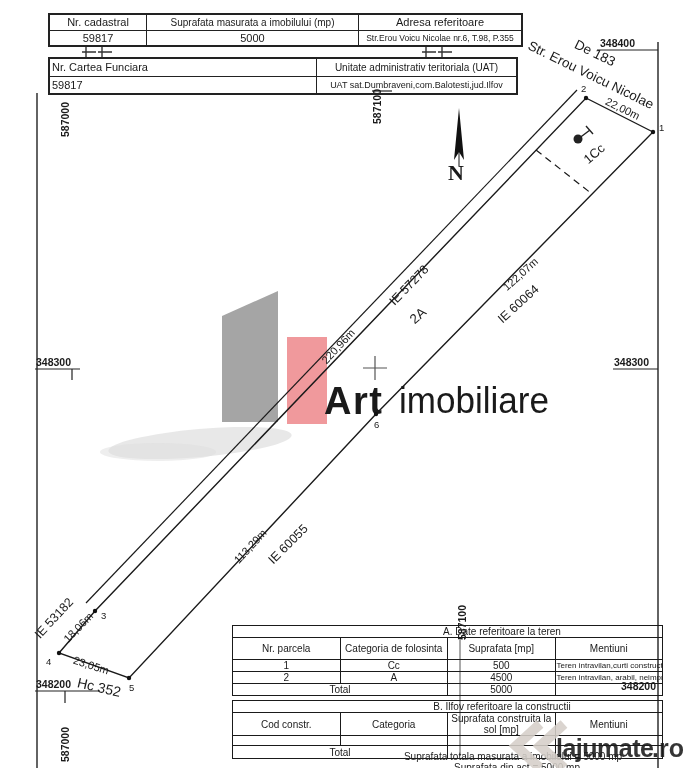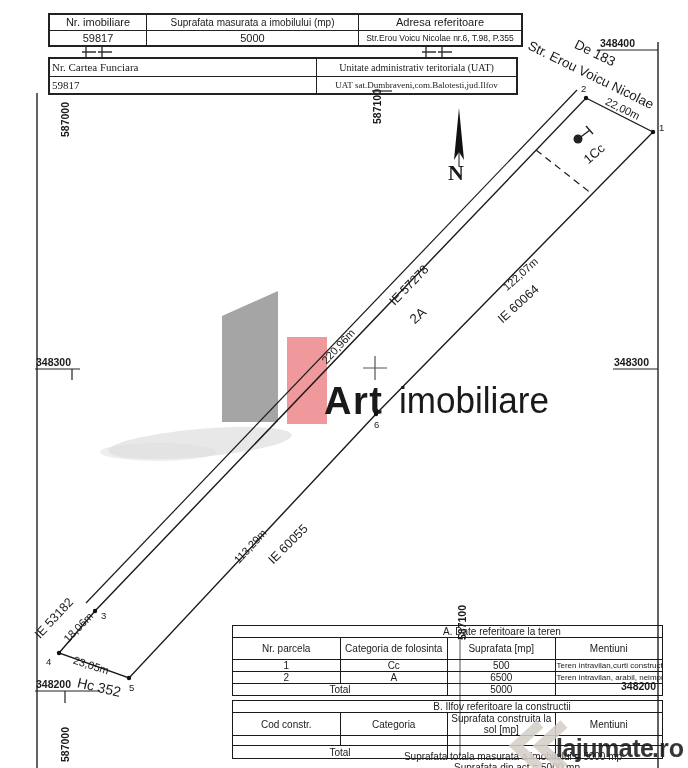--- a/index.html
+++ b/index.html
@@ -7,21 +7,21 @@
         font-family:"Liberation Sans",sans-serif;color:#1a1a1a;}
   .scara{position:absolute;left:280px;top:1px;width:170px;text-align:center;
          font-size:13.5px;color:#111;z-index:2;}
   
   table.ht{position:absolute;border-collapse:collapse;table-layout:fixed;z-index:2;background:transparent;}
   table.ht td{border:1px solid #222;text-align:center;padding:0 2px;overflow:hidden;white-space:nowrap;}
   table.ht{border:2px solid #222;}
   .ht1{left:48px;top:13px;width:457px;}
   .ht1 tr{height:16px;}
   .ht2{left:48px;top:57px;width:457px;}
-  .ht2 tr{height:18px;font-family:Liberation Serif, serif;}
+  .ht2 tr{height:18px;}
   .f11{font-size:11px;} .f10{font-size:10px;} .f9{font-size:9px;} .f85{font-size:8.5px;}
   
   table.bt{position:absolute;border-collapse:collapse;table-layout:fixed;z-index:2;background:transparent;border:1.5px solid #1a1a1a;}
   table.bt td{border:1px solid #1a1a1a;text-align:center;font-size:10px;padding:0 1px;overflow:hidden;}
   table.bt td.title{border-bottom:1px solid #1a1a1a;font-size:10px;text-align:center;padding-left:110px;}
   table.bt td.ment{font-size:8px;white-space:nowrap;text-align:left;}
   .ta{left:232px;top:625px;width:431px;}
   .tb{left:232px;top:700px;width:431px;}
   .footer-line{position:absolute;z-index:2;font-size:10px;color:#222;text-align:center;}
   svg{position:absolute;left:0;top:0;}
@@ -37,21 +37,21 @@
 </style>
 </head>
 <body>
 
 <div class="page">
 
 
   <table class="ht ht1">
     <tbody>
         <tr>
-      <td style="width:92px" class="f11">Nr. imobiliare</td>
+      <td style="width:92px" class="f11">Nr. cadastral</td>
       <td style="width:207px" class="f10">Suprafata masurata a imobilului (mp)</td>
       <td style="width:158px" class="f11">Adresa referitoare</td>
     </tr>
     <tr>
       <td class="f11">59817</td>
       <td class="f11">5000</td>
       <td class="f85">Str.Erou Voicu Nicolae nr.6, T.98, P.355</td>
     </tr>
   </tbody>
     </table>
@@ -165,21 +165,21 @@
     </tr>
     <tr style="height:12px">
       <td>1</td>
       <td>Cc</td>
       <td>500</td>
       <td class="ment">Teren intravilan,curti constructii,neimprejmuit.</td>
     </tr>
     <tr style="height:12px">
       <td>2</td>
       <td>A</td>
-      <td>6500</td>
+      <td>4500</td>
       <td class="ment">Teren intravilan, arabil, neimprejmuit.</td>
     </tr>
     <tr style="height:12px">
       <td colspan="2">Total</td>
       <td>5000</td>
       <td></td>
     </tr>
   </tbody>
     </table>
 

